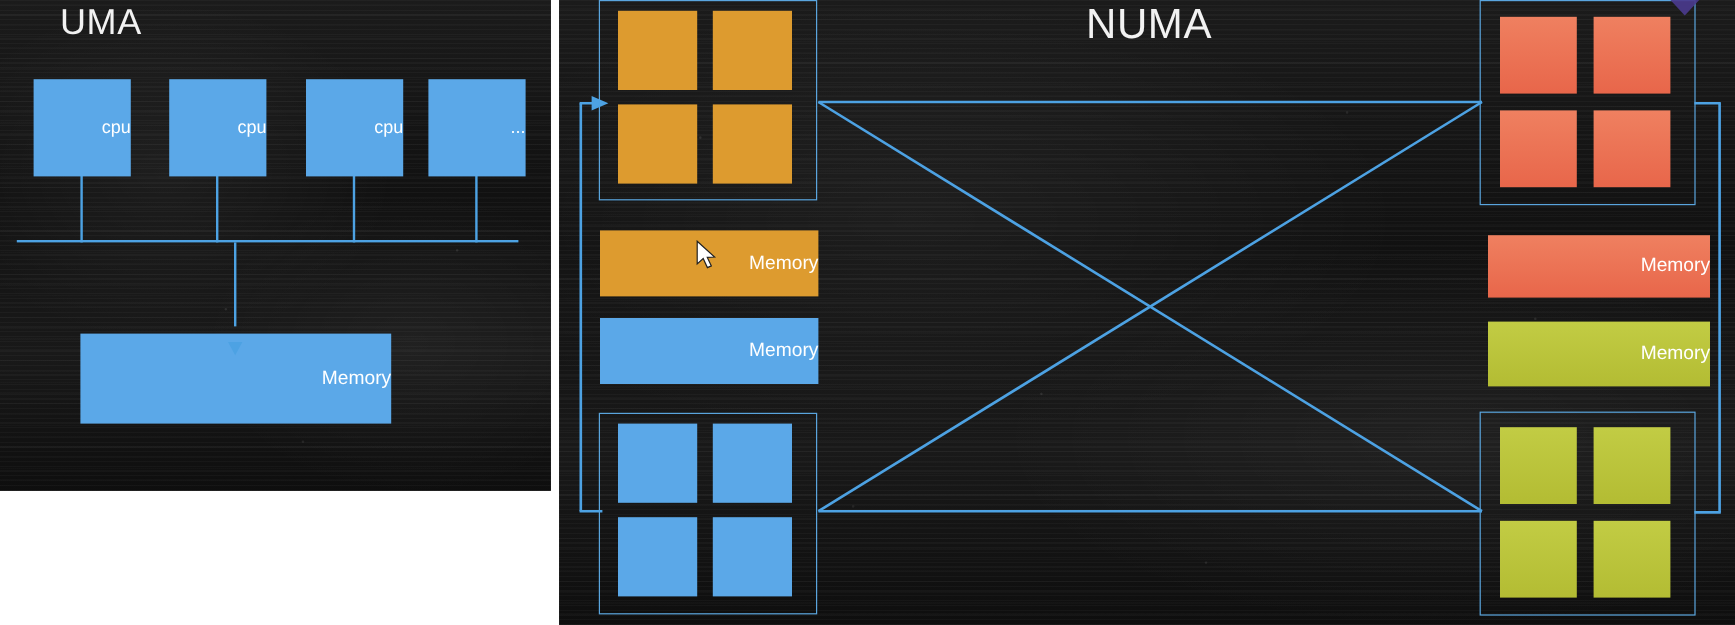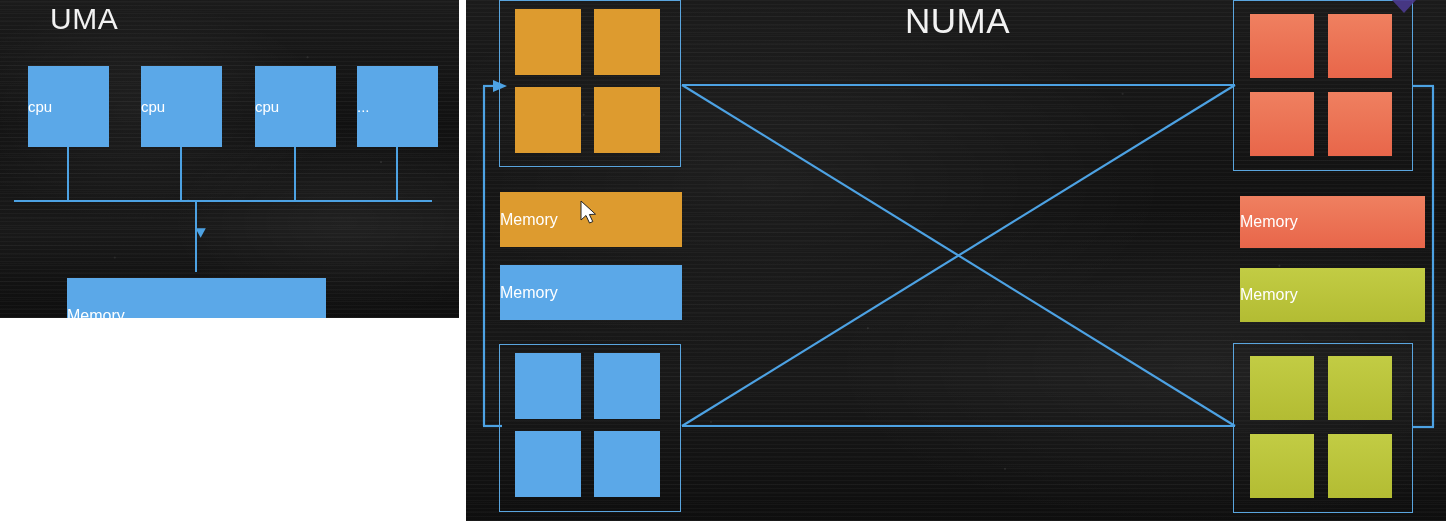--- a/index.html
+++ b/index.html
@@ -35,41 +35,41 @@
       radial-gradient(circle at 12% 22%, rgba(255,255,255,0.10) 0.6px, rgba(0,0,0,0) 1.4px),
       radial-gradient(circle at 41% 63%, rgba(255,255,255,0.09) 0.6px, rgba(0,0,0,0) 1.4px),
       radial-gradient(circle at 67% 18%, rgba(255,255,255,0.08) 0.6px, rgba(0,0,0,0) 1.4px),
       radial-gradient(circle at 83% 51%, rgba(255,255,255,0.09) 0.6px, rgba(0,0,0,0) 1.4px),
       radial-gradient(circle at 25% 81%, rgba(255,255,255,0.07) 0.6px, rgba(0,0,0,0) 1.4px),
       radial-gradient(circle at 55% 90%, rgba(255,255,255,0.08) 0.6px, rgba(0,0,0,0) 1.4px);
     pointer-events: none;
   }
 
   
-  #uma-panel { left: 0; top: 0; width: 459px; height: 318px; }
+  #uma-panel { left: 0; top: 0; width: 459px; height: 409px; }
 
   .panel-title {
     position: absolute;
     color: #f2f2f2;
     font-size: 30px;
     font-weight: 400;
     letter-spacing: 0.5px;
     white-space: nowrap;
     z-index: 6;
   }
   #uma-title { left: 50px; top: 2px; }
   #numa-title { left: 905px; top: 1px; font-size: 35px; }
 
   .box {
     position: absolute;
     box-sizing: border-box;
     color: #ffffff;
     display: flex;
     align-items: center;
-    justify-content: flex-start;
+    justify-content: flex-end;
     font-size: 15px;
     font-weight: 400;
     z-index: 4;
   }
   .blue   { background: #5ba8e8; }
   .orange { background: #dd9b2f; }
   .salmon { background: linear-gradient(180deg, #ef8060 0%, #e8664a 100%); }
   .olive  { background: linear-gradient(180deg, #c2cc44 0%, #b3bc33 100%); }
 
   .line { position: absolute; background: #4da2e3; z-index: 3; }

